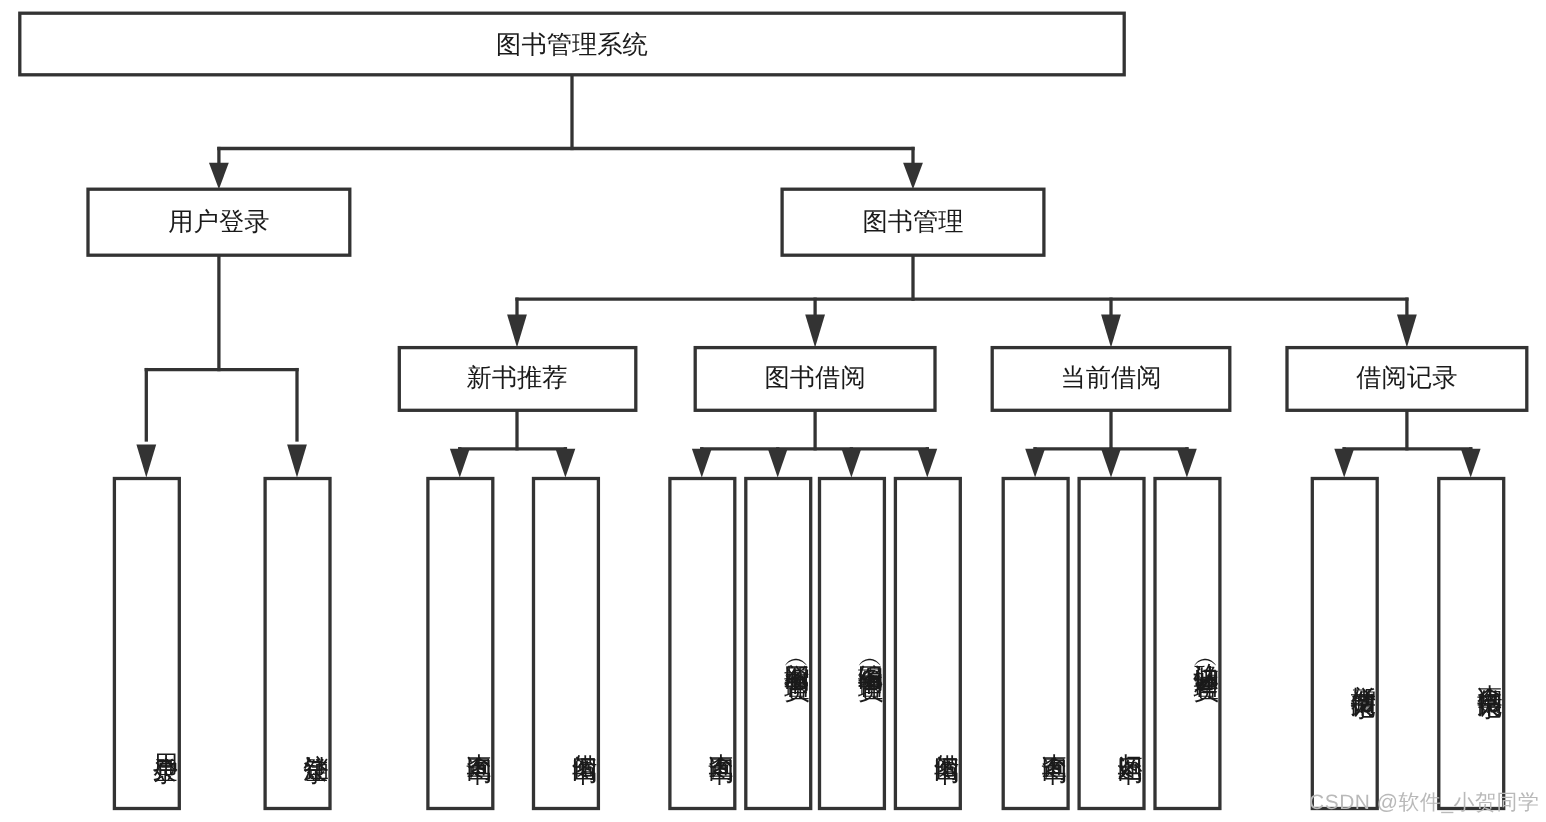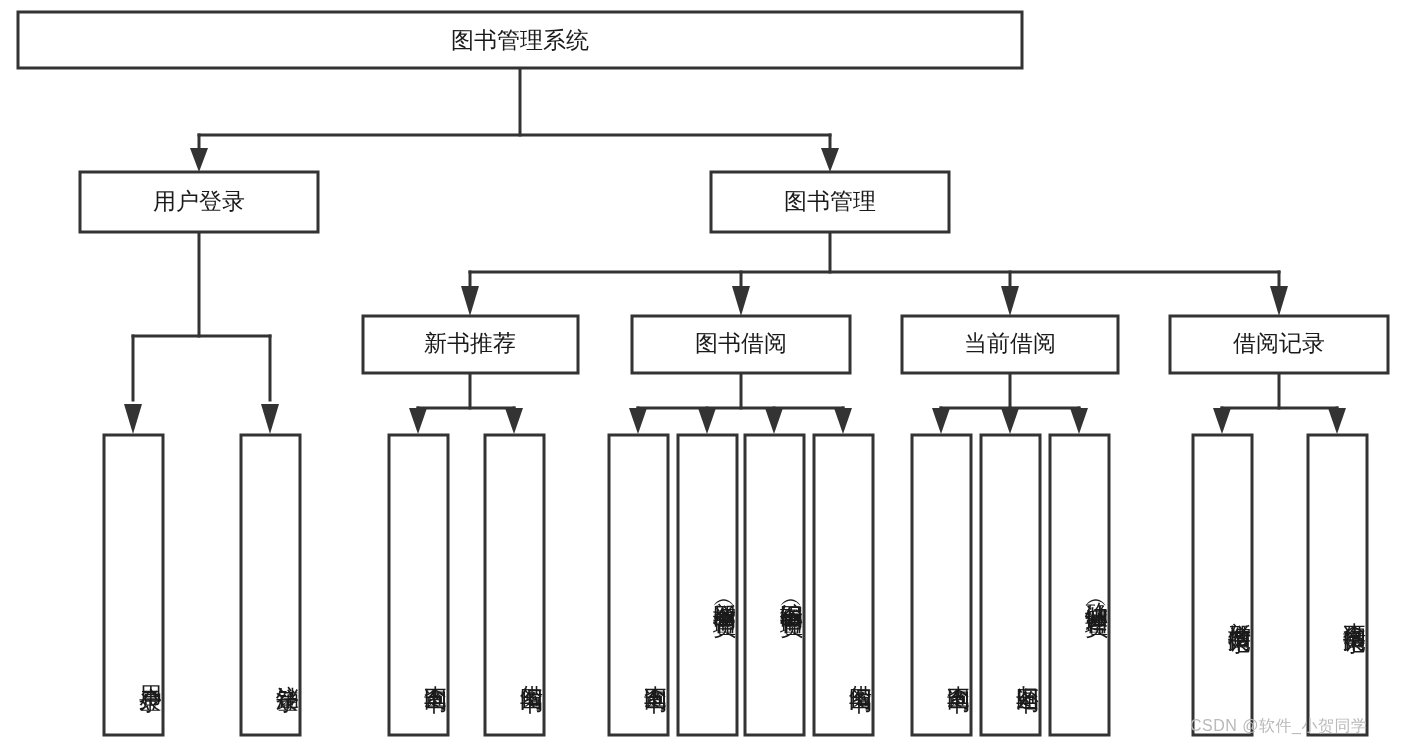--- a/index.html
+++ b/index.html
@@ -60,21 +60,21 @@
     letter-spacing: 2px;
     display: flex;
     align-items: flex-start;
     justify-content: center;
     pointer-events: none;
     text-align: center;
   }
   .watermark {
     position: absolute;
     font-family: "Liberation Sans", "DejaVu Sans", sans-serif;
-    font-size: 16px;
+    font-size: 19px;
     color: #b9b9b9;
     white-space: nowrap;
     letter-spacing: 0.5px;
   }
 </style>
 </head>
 <body>
 
 <div id="diagram-root">
 

